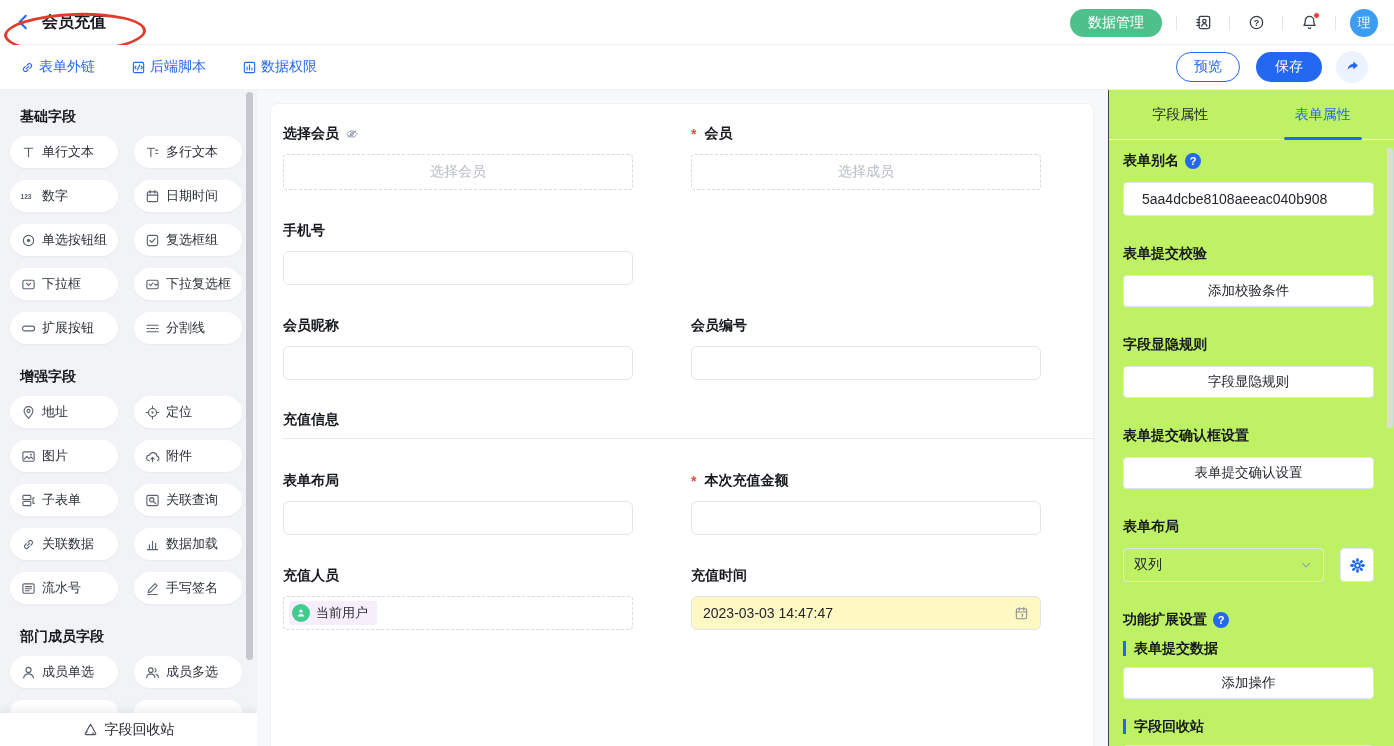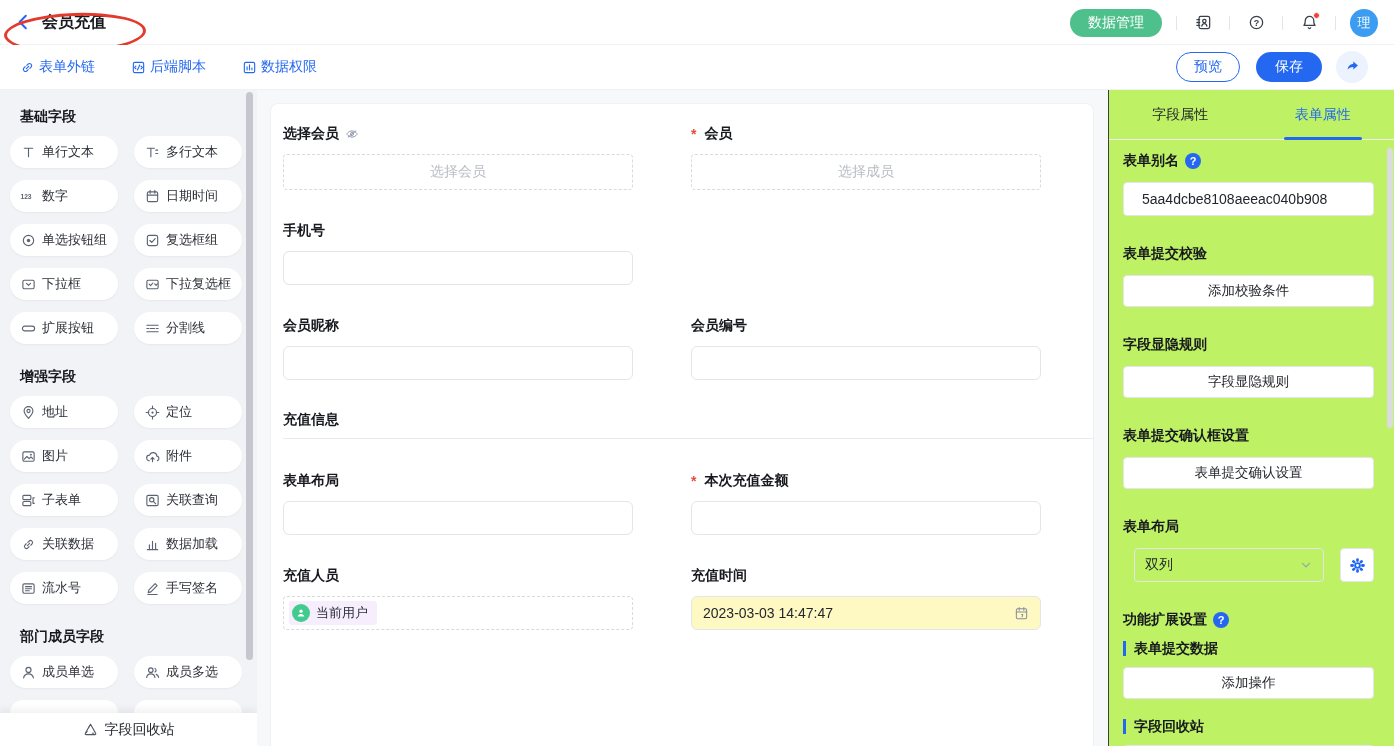--- a/index.html
+++ b/index.html
@@ -95,21 +95,21 @@
                         width:78px; height:3px; background:#2468f2; border-radius:2px; }
   .p-body { padding:12px 20px 0 14px; }
   .psec { margin-bottom:29px; }
   .psec-title { display:flex; align-items:center; gap:6px; font-size:14px; font-weight:700; color:#17191f; margin-bottom:12px; }
   .help-badge { width:16px; height:16px; border-radius:50%; background:#2468f2; color:#fff; font-size:11px;
                 font-weight:700; display:flex; align-items:center; justify-content:center; cursor:pointer; }
   .pinput { width:100%; height:34px; border:1px solid #e3e5ea; border-radius:4px; padding:0 18px;
             font-size:14px; color:#23262c; font-family:inherit; }
   .pbtn { width:100%; height:32px; border:1px solid #e3e5ea; border-radius:4px; background:#fff;
           font-size:13.5px; color:#23262c; cursor:pointer; font-family:inherit; }
-  .layout-row { display:flex; gap:16px;margin-left:11px; }
+  .layout-row { display:flex; gap:16px; }
   .pselect { flex:1; height:34px; border:1px solid #e3e5ea; border-radius:4px; display:flex; align-items:center;
              padding:0 10px; font-size:14px; color:#23262c; cursor:pointer; }
   .pselect .sval { flex:1; }
   .gear-btn { width:34px; height:34px; border:1px solid #e3e5ea; border-radius:4px; background:#fff;
               display:flex; align-items:center; justify-content:center; cursor:pointer; }
   .sub-title { border-left:3px solid #2468f2; padding-left:8px; font-size:14px; font-weight:700;
                color:#17191f; margin-bottom:11px; line-height:15px; }
   .sub-block { margin-bottom:20px; }
   .panel-scrollbar { position:absolute; right:1px; top:0; width:6px; height:656px; }
   .panel-scrollbar .thumb { position:absolute; top:58px; width:6px; height:280px; border-radius:3px; background:#dadce0; }

